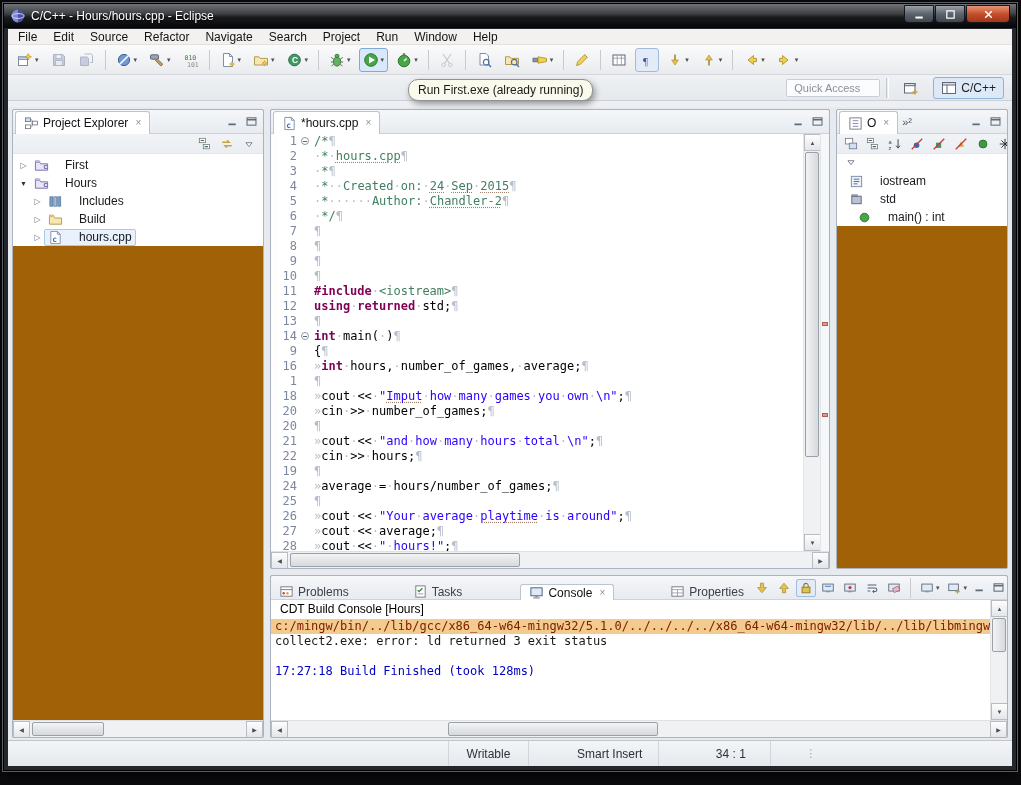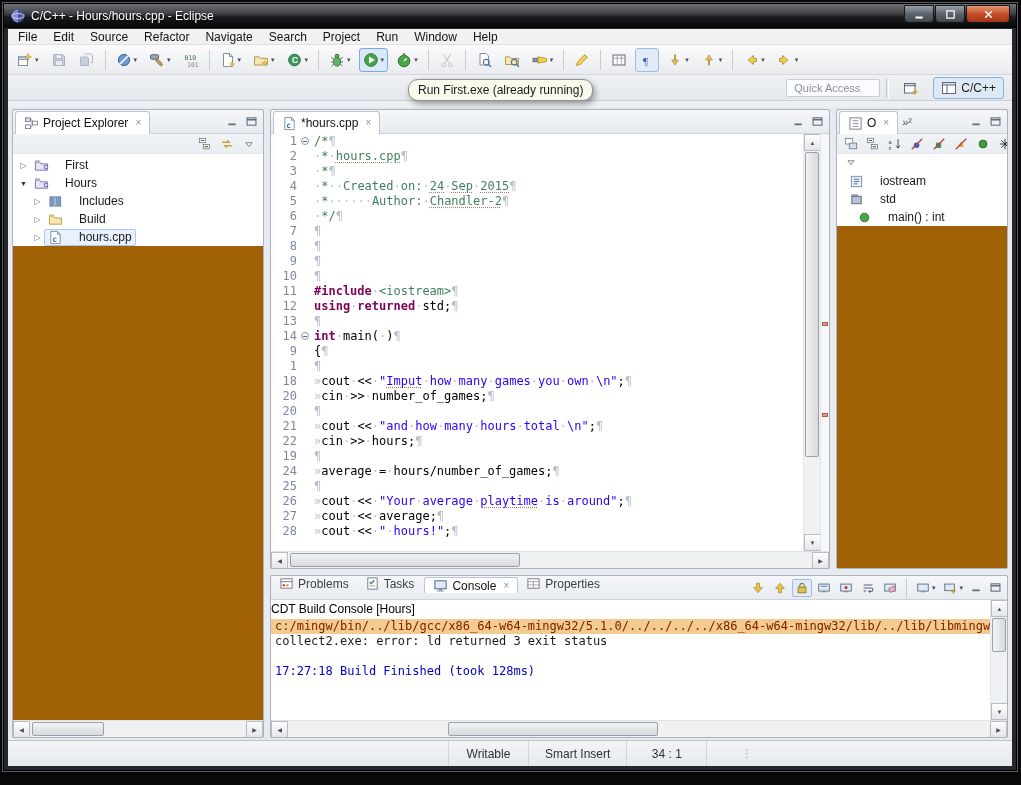--- a/index.html
+++ b/index.html
@@ -107,32 +107,32 @@
   .vtrack { flex:1; position:relative; }
   .vthumb { position:absolute; left:1px; right:1px; background:linear-gradient(90deg,#f2f3f4,#d7d9dc); border:1px solid #9aa0a8; border-radius:2px; }
   .overview { width:9px; flex:none; background:#f6f7f8; border-left:1px solid #e3e5e8; position:relative; }
   .ovmark { position:absolute; left:1px; right:1px; height:4px; background:#e09a8a; border:1px solid #b06050; }
   .hscroll { position:absolute; left:0; right:0; bottom:0; height:17px; background:#f0f1f2; border-top:1px solid #dfe1e4; display:flex; }
   .htrack { flex:1; position:relative; }
   .hthumb { position:absolute; top:1px; bottom:1px; background:linear-gradient(#f2f3f4,#d7d9dc); border:1px solid #9aa0a8; border-radius:2px; }
 
   
   .cbody { position:absolute; top:24px; left:0; right:17px; bottom:17px; overflow:hidden; background:#fff; }
-  .chead { font-size:12px; color:#000; padding:2px 0 3px; }
+  .chead { font-size:12px; color:#000; padding:2px 9px 3px; }
   .conline { font-family:"DejaVu Sans Mono","Liberation Mono",monospace; font-size:12px; line-height:15px; white-space:pre; padding-left:4px; color:#1a1a1a; }
   .cl-sel { background:var(--selbg); color:var(--selfg); }
   .cl-info { color:var(--info); }
   .cvscroll { position:absolute; right:0; top:24px; bottom:17px; width:17px; background:#f0f1f2; border-left:1px solid #e3e5e8; display:flex; flex-direction:column; }
-  .ctabs { display:flex; align-items:flex-start; }
+  .ctabs { display:flex; align-items:flex-end;gap:48px; }
   .ctools { display:flex; align-items:center; gap:2px; }
 
   
   .statusbar { position:absolute; left:0; right:0; bottom:0; height:26px; display:flex; align-items:center;
     background:linear-gradient(#f3f4f6,#e6e9ed); border-top:1px solid #bfc5cc; font-size:12px; color:#2e3238; }
-  .sgroup { display:flex; height:100%; margin-left:440px; border-left:1px solid #d2d6dc; }
+  .sgroup { display:flex; height:100%; margin-left:440px; border-left:1px solid #d2d6dc;gap:32px; }
   .scell { display:flex; align-items:center; justify-content:center; height:100%; padding:0 16px; border-right:1px solid #d2d6dc; min-width:80px; }
   .sgrip { margin-left:34px; color:#9aa2ad; font-size:11px; letter-spacing:1px; }
 </style>
 </head>
 <body>
 
 <div class="window">
   <div class="titlebar">
     <span class="icn">
         <svg viewBox="0 0 16 16" aria-hidden="true">
@@ -596,20 +596,21 @@
               <div class="cline"><span class="num">6</span><span class="foldc"></span><span class="ctext"><span class="tk-w">·</span><span class="tk-c">*/</span><span class="tk-w">¶</span></span></div>
               <div class="cline"><span class="num">7</span><span class="foldc"></span><span class="ctext"><span class="tk-w">¶</span></span></div>
               <div class="cline"><span class="num">8</span><span class="foldc"></span><span class="ctext"><span class="tk-w">¶</span></span></div>
               <div class="cline"><span class="num">9</span><span class="foldc"></span><span class="ctext"><span class="tk-w">¶</span></span></div>
               <div class="cline"><span class="num">10</span><span class="foldc"></span><span class="ctext"><span class="tk-w">¶</span></span></div>
               <div class="cline"><span class="num">11</span><span class="foldc"></span><span class="ctext"><span class="tk-d">#include</span><span class="tk-w">·</span><span class="tk-h">&lt;iostream&gt;</span><span class="tk-w">¶</span></span></div>
               <div class="cline"><span class="num">12</span><span class="foldc"></span><span class="ctext"><span class="tk-k">using</span><span class="tk-w">·</span><span class="tk-k">returned</span><span class="tk-w">·</span><span class="tk-p">std;</span><span class="tk-w">¶</span></span></div>
               <div class="cline"><span class="num">13</span><span class="foldc"></span><span class="ctext"><span class="tk-w">¶</span></span></div>
               <div class="cline"><span class="num">14</span><span class="foldc"><span class="foldm"></span></span><span class="ctext"><span class="tk-k">int</span><span class="tk-w">·</span><span class="tk-p">main(</span><span class="tk-w">·</span><span class="tk-p">)</span><span class="tk-w">¶</span></span></div>
               <div class="cline"><span class="num">9</span><span class="foldc"></span><span class="ctext"><span class="tk-p">{</span><span class="tk-w">¶</span></span></div>
+              <div class="cline"><span class="num">16</span><span class="foldc"></span><span class="ctext"><span class="tk-w">»</span><span class="tk-k">int</span><span class="tk-w">·</span><span class="tk-p">hours,</span><span class="tk-w">·</span><span class="tk-p">number_of_games,</span><span class="tk-w">·</span><span class="tk-p">average;</span><span class="tk-w">¶</span></span></div>
               <div class="cline"><span class="num">1</span><span class="foldc"></span><span class="ctext"><span class="tk-w">¶</span></span></div>
               <div class="cline"><span class="num">18</span><span class="foldc"></span><span class="ctext"><span class="tk-w">»</span><span class="tk-p">cout</span><span class="tk-w">·</span><span class="tk-p">&lt;&lt;</span><span class="tk-w">·</span><span class="tk-s">"</span><span class="tk-s sq">Imput</span><span class="tk-w">·</span><span class="tk-s">how</span><span class="tk-w">·</span><span class="tk-s">many</span><span class="tk-w">·</span><span class="tk-s">games</span><span class="tk-w">·</span><span class="tk-s">you</span><span class="tk-w">·</span><span class="tk-s">own</span><span class="tk-w">·</span><span class="tk-s">\n"</span><span class="tk-p">;</span><span class="tk-w">¶</span></span></div>
               <div class="cline"><span class="num">20</span><span class="foldc"></span><span class="ctext"><span class="tk-w">»</span><span class="tk-p">cin</span><span class="tk-w">·</span><span class="tk-p">&gt;&gt;</span><span class="tk-w">·</span><span class="tk-p">number_of_games;</span><span class="tk-w">¶</span></span></div>
               <div class="cline"><span class="num">20</span><span class="foldc"></span><span class="ctext"><span class="tk-w">¶</span></span></div>
               <div class="cline"><span class="num">21</span><span class="foldc"></span><span class="ctext"><span class="tk-w">»</span><span class="tk-p">cout</span><span class="tk-w">·</span><span class="tk-p">&lt;&lt;</span><span class="tk-w">·</span><span class="tk-s">"and</span><span class="tk-w">·</span><span class="tk-s">how</span><span class="tk-w">·</span><span class="tk-s">many</span><span class="tk-w">·</span><span class="tk-s">hours</span><span class="tk-w">·</span><span class="tk-s">total</span><span class="tk-w">·</span><span class="tk-s">\n"</span><span class="tk-p">;</span><span class="tk-w">¶</span></span></div>
               <div class="cline"><span class="num">22</span><span class="foldc"></span><span class="ctext"><span class="tk-w">»</span><span class="tk-p">cin</span><span class="tk-w">·</span><span class="tk-p">&gt;&gt;</span><span class="tk-w">·</span><span class="tk-p">hours;</span><span class="tk-w">¶</span></span></div>
               <div class="cline"><span class="num">19</span><span class="foldc"></span><span class="ctext"><span class="tk-w">¶</span></span></div>
               <div class="cline"><span class="num">24</span><span class="foldc"></span><span class="ctext"><span class="tk-w">»</span><span class="tk-p">average</span><span class="tk-w">·</span><span class="tk-p">=</span><span class="tk-w">·</span><span class="tk-p">hours/number_of_games;</span><span class="tk-w">¶</span></span></div>
               <div class="cline"><span class="num">25</span><span class="foldc"></span><span class="ctext"><span class="tk-w">¶</span></span></div>
               <div class="cline"><span class="num">26</span><span class="foldc"></span><span class="ctext"><span class="tk-w">»</span><span class="tk-p">cout</span><span class="tk-w">·</span><span class="tk-p">&lt;&lt;</span><span class="tk-w">·</span><span class="tk-s">"Your</span><span class="tk-w">·</span><span class="tk-s">average</span><span class="tk-w">·</span><span class="tk-s sq">playtime</span><span class="tk-w">·</span><span class="tk-s">is</span><span class="tk-w">·</span><span class="tk-s">around"</span><span class="tk-p">;</span><span class="tk-w">¶</span></span></div>

